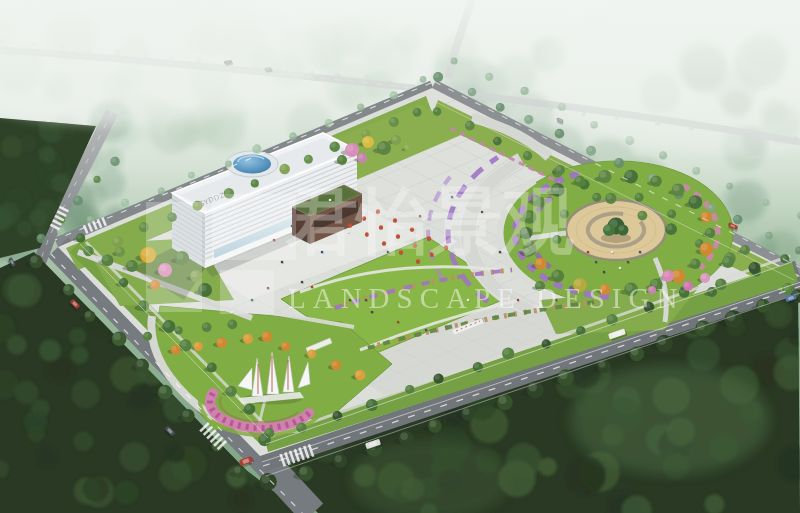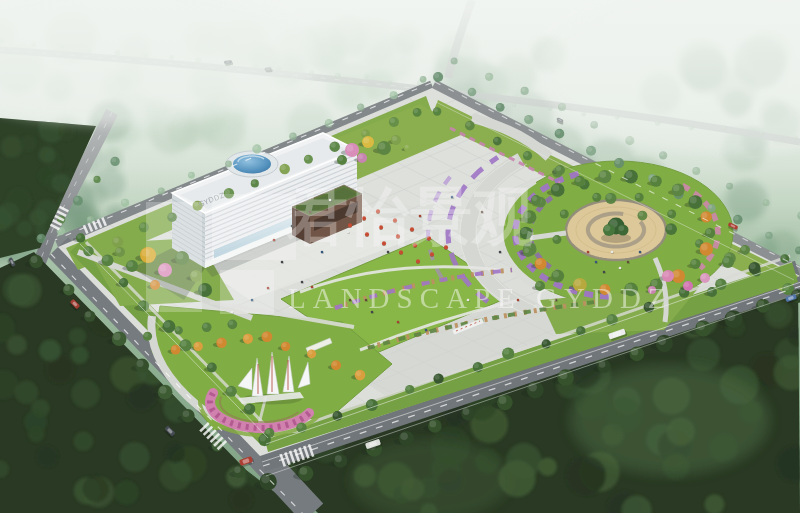--- a/index.html
+++ b/index.html
@@ -4,21 +4,21 @@
 <style>
   html,body{margin:0;padding:0;background:#111;}
   .stage{position:relative;width:800px;height:513px;overflow:hidden;background:#dfe8df;
          font-family:"DejaVu Sans","Liberation Sans",sans-serif;}
   .stage svg{position:absolute;left:0;top:0;}
   .watermark{position:absolute;left:0;top:0;width:800px;height:513px;pointer-events:none;}
   .wm-rect{position:absolute;background:rgba(255,255,255,.24);}
   .wm-rect1{left:146px;top:202px;width:56px;height:110px;}
   .wm-rect2{left:212px;top:194px;width:84px;height:66px;}
   .wm-rect3{left:220px;top:270px;width:54px;height:44px;}
-  .wm-cn{position:absolute;left:286px;top:184px;font-size:62px;line-height:1.05;
+  .wm-cn{position:absolute;left:286px;top:184px;font-size:72px;line-height:1.05;
          font-weight:700;color:rgba(255,255,255,.30);white-space:nowrap;
          font-family:"DejaVu Sans",sans-serif;}
   .wm-en{position:absolute;left:288px;top:282px;font-size:29px;letter-spacing:7px;
          color:rgba(255,255,255,.48);white-space:nowrap;
          font-family:"Liberation Serif","DejaVu Serif",serif;}
 </style>
 </head>
 <body>
 
 <div class="stage">
@@ -1252,15 +1252,15 @@
     <ellipse cx="730" cy="70" rx="190" ry="85" fill="#eef2ee" opacity=".45" filter="url(#b6)"></ellipse>
     <ellipse cx="120" cy="55" rx="200" ry="70" fill="#eef2ee" opacity=".5" filter="url(#b6)"></ellipse>
   </g>
 </svg>
 
 <div class="watermark">
   <div class="wm-rect wm-rect1"></div>
   <div class="wm-rect wm-rect2"></div>
   <div class="wm-rect wm-rect3"></div>
   <div class="wm-cn">君怡景观</div>
-  <div class="wm-en">LANDSCAPE GYDDZ</div>
+  <div class="wm-en">LANDSCAPE DESIGN</div>
 </div>
 </div>
 
 </body></html>

